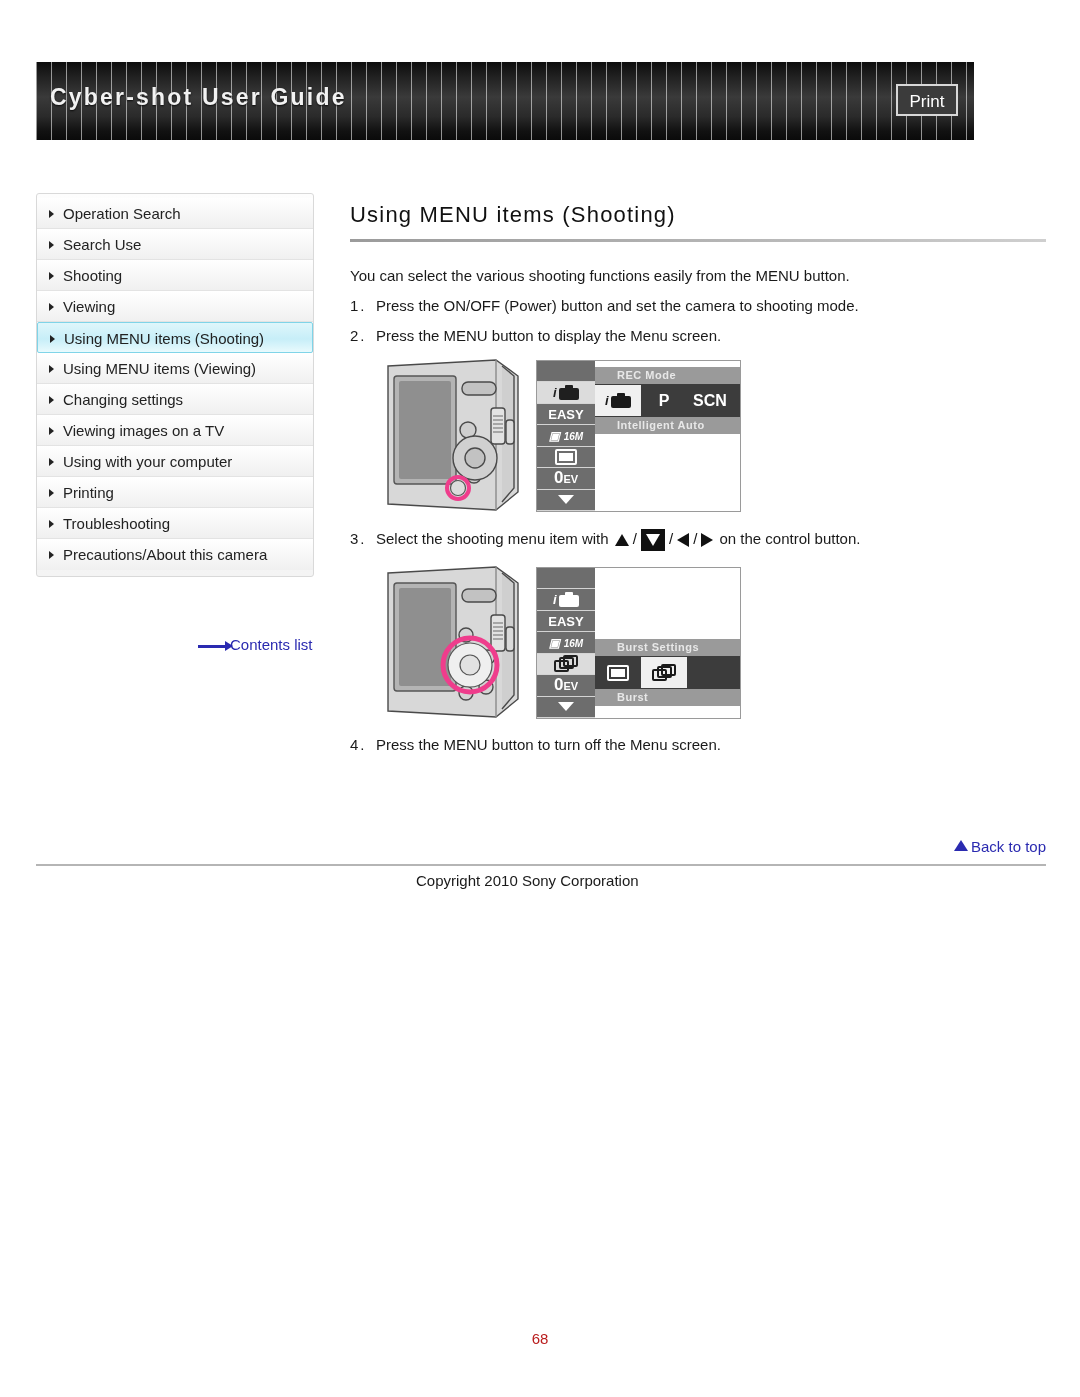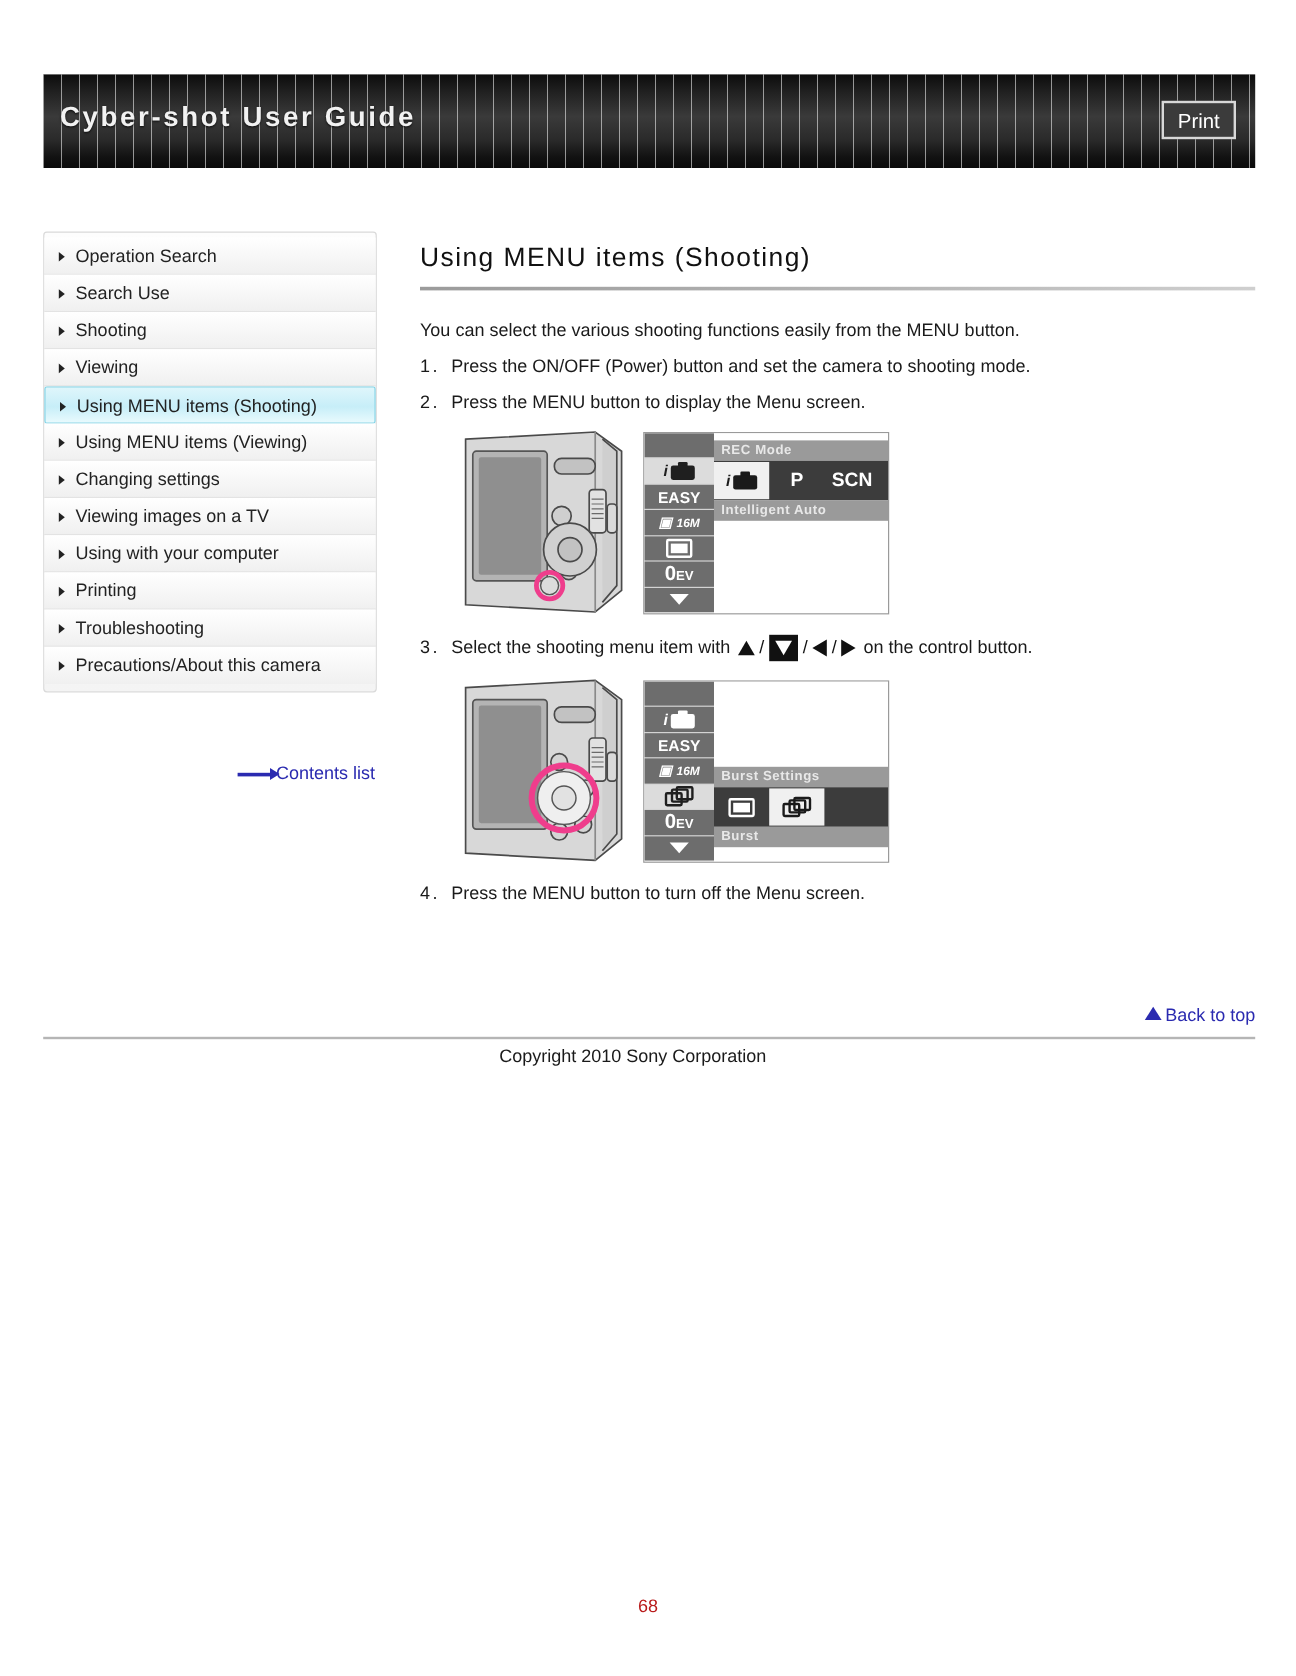--- a/index.html
+++ b/index.html
@@ -14,21 +14,21 @@
     font-family: "Liberation Sans", sans-serif;
     color: #1a1a1a;
     overflow: hidden;
   }
 
   
   #header-bar {
     position: absolute;
     left: 36px;
     top: 62px;
-    width: 1010px;
+    width: 938px;
     height: 78px;
     background:
       repeating-linear-gradient(90deg,
         rgba(255,255,255,0.55) 0px,
         rgba(255,255,255,0.55) 1px,
         rgba(255,255,255,0) 1px,
         rgba(255,255,255,0) 15px),
       linear-gradient(180deg, #0c0c0c 0%, #202020 18%, #3a3a3a 45%, #2a2a2a 70%, #121212 88%, #0a0a0a 100%);
     box-sizing: border-box;
   }
@@ -244,21 +244,21 @@
   }
   .bar-label {
     position: absolute;
     left: 0; right: 0;
     height: 17px;
     background: #9a9a9a;
     color: #e8e8e8;
     font-size: 11px;
     font-weight: bold;
     line-height: 17px;
-    padding-left: 6px;
+    padding-left: 22px;
     box-sizing: border-box;
     letter-spacing: .5px;
   }
   .opt-row {
     position: absolute;
     left: 0; right: 0;
     height: 33px;
     background: #3c3c3c;
     display: flex;
     align-items: center;

